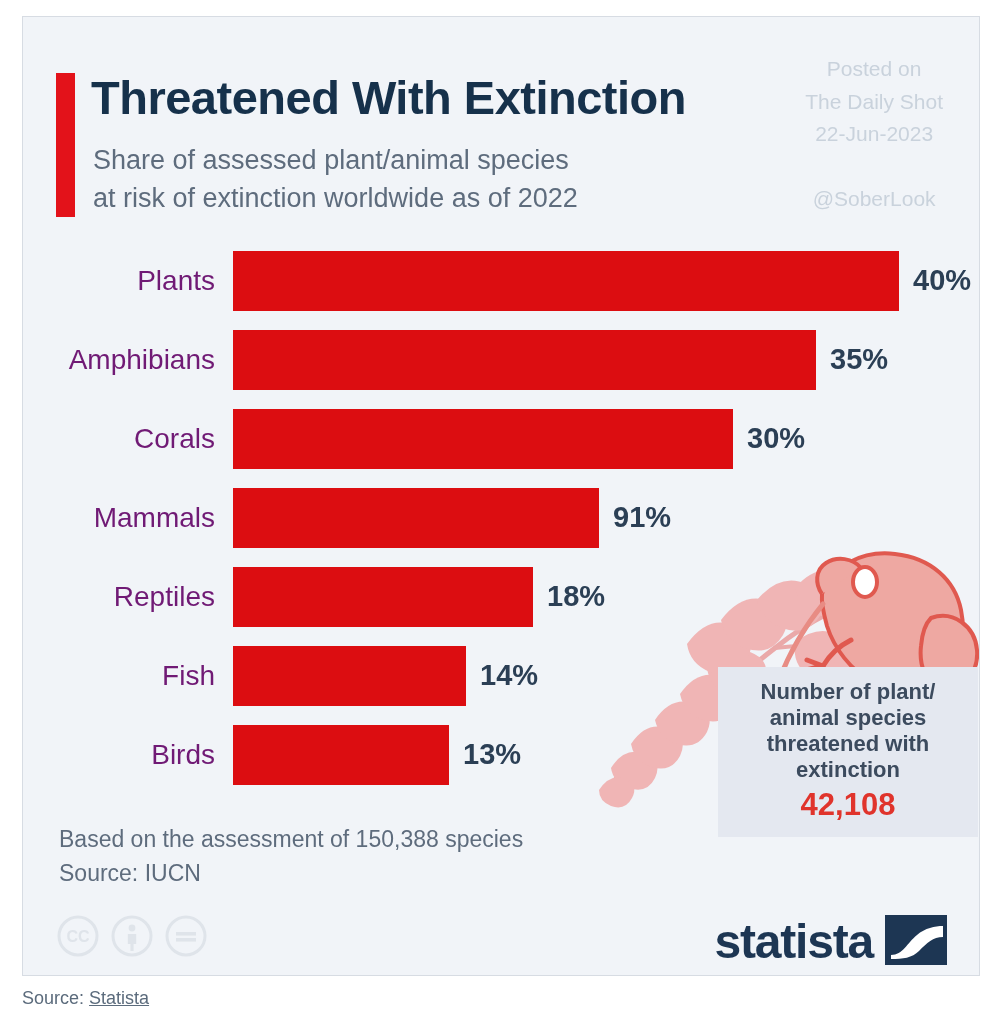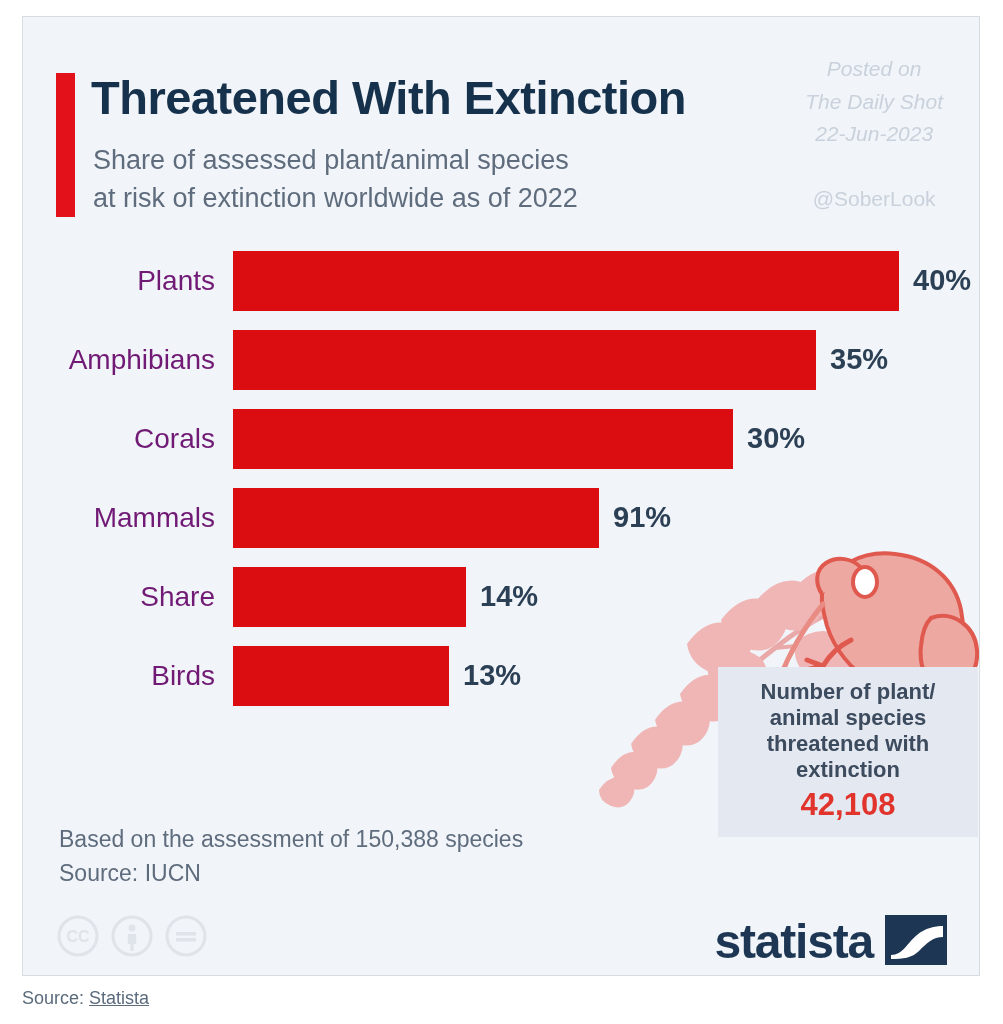--- a/index.html
+++ b/index.html
@@ -65,21 +65,21 @@
     position: absolute;
     right: 36px;
     top: 36px;
     text-align: center;
     color: #c9d2dc;
     font-size: 21px;
     line-height: 1.55;
     pointer-events: none;
     z-index: 3;
   }
-  #watermark .wm-line { display: block; white-space: nowrap; font-style: italic; }
+  #watermark .wm-line { display: block; white-space: nowrap; }
   #watermark .wm-handle { display: block; margin-top: 32px; white-space: nowrap; }
 
   
   #bar-chart {
     position: absolute;
     left: 0;
     top: 224px;
     width: 958px;
     height: 530px;
   }
@@ -319,23 +319,30 @@
     </div>
 
     <div class="bar-row">
       <div class="bar-label">Mammals</div>
       <div class="bar-track">
         <div class="bar-fill" style="width:366px"></div>
         <div class="bar-value">91%</div>
       </div>
     </div>
 
-
-    <div class="bar-row">
-      <div class="bar-label">Share</div>
+    <div class="bar-row">
+      <div class="bar-label">Reptiles</div>
+      <div class="bar-track">
+        <div class="bar-fill" style="width:300px"></div>
+        <div class="bar-value">18%</div>
+      </div>
+    </div>
+
+    <div class="bar-row">
+      <div class="bar-label">Fish</div>
       <div class="bar-track">
         <div class="bar-fill" style="width:233px"></div>
         <div class="bar-value">14%</div>
       </div>
     </div>
 
     <div class="bar-row">
       <div class="bar-label">Birds</div>
       <div class="bar-track">
         <div class="bar-fill" style="width:216px"></div>

